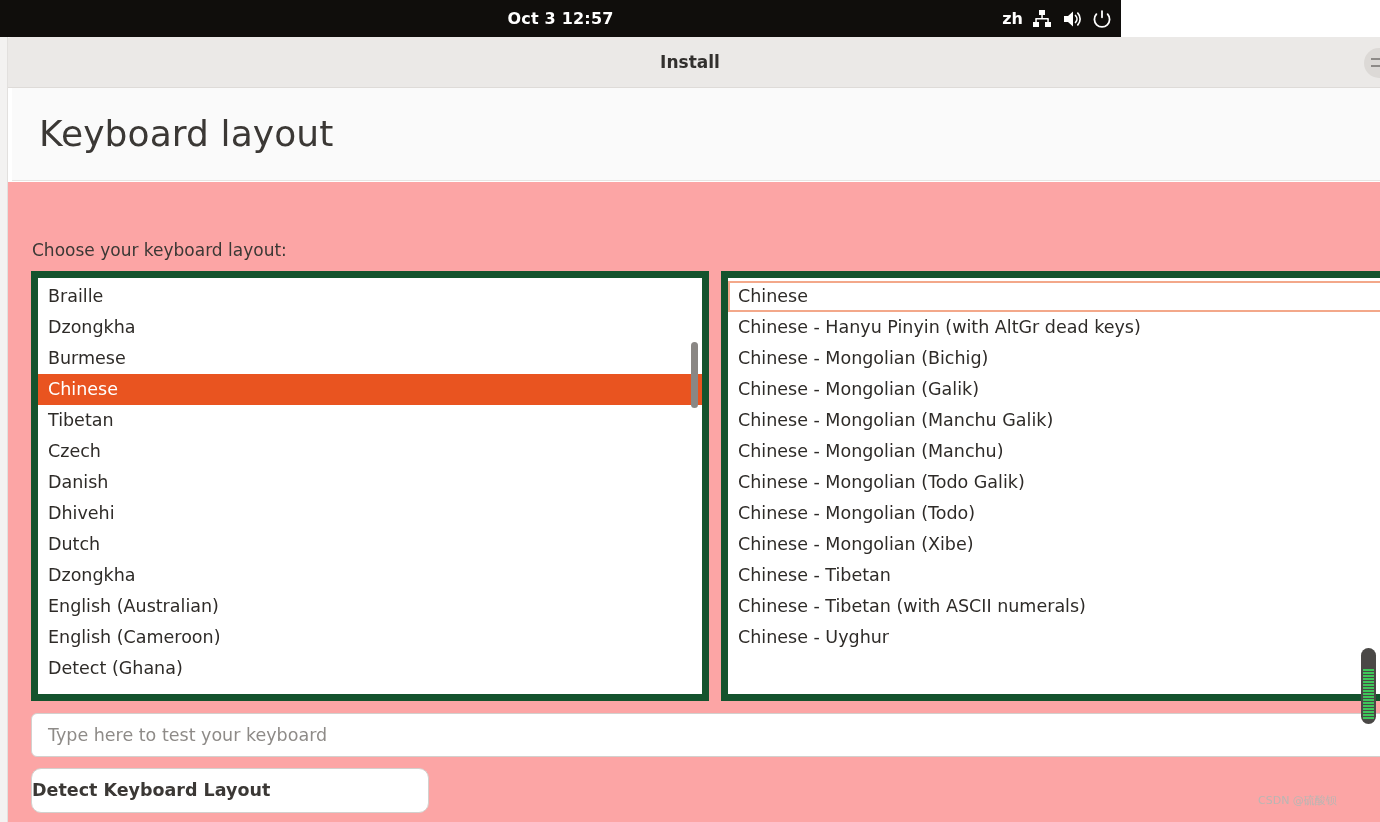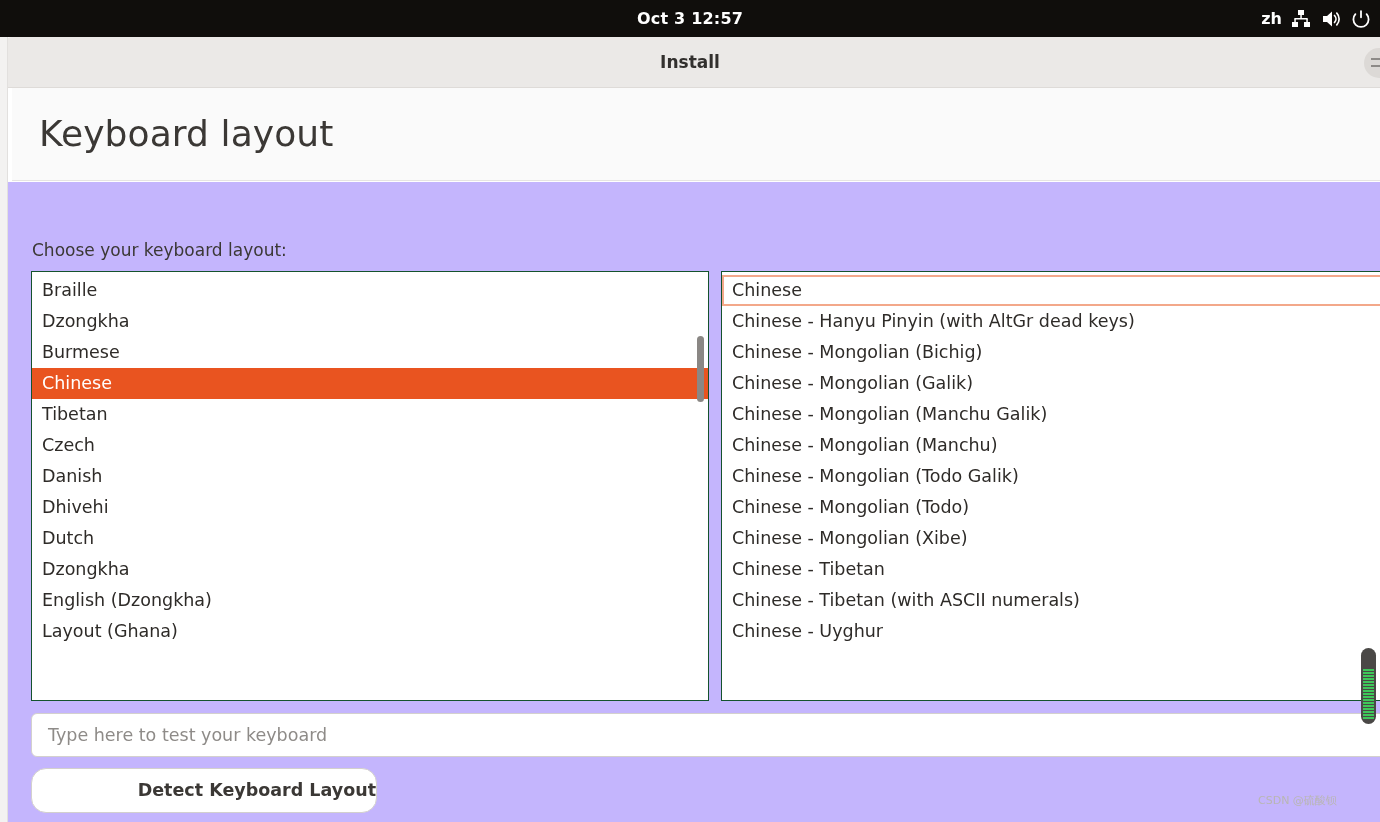--- a/index.html
+++ b/index.html
@@ -17,21 +17,21 @@
     width: 1380px;
     height: 822px;
     overflow: hidden;
     background: #ffffff;
   }
 
   
   #topbar {
     position: absolute;
     left: 0; top: 0;
-    width: 1380px;
+    width: 1121px;
     height: 37px;
     background: #100e0c;
     color: #ffffff;
   }
   #topbar-clock {
     position: absolute;
     left: 0; right: 0; top: 0;
     height: 37px;
     line-height: 37px;
     text-align: center;
@@ -146,36 +146,36 @@
     color: #3b3835;
     letter-spacing: 0.1px;
   }
 
   
   #page-body {
     position: absolute;
     left: 8px; top: 145px;
     width: 1372px;
     height: 640px;
-    background: #c4b5fd;
+    background: #fca5a5;
   }
 
   #choose-label {
     position: absolute;
     left: 24px;
     top: 58px;
     font-size: 17px;
     color: #3b3835;
   }
 
   
   .list-panel {
     position: absolute;
     background: #ffffff;
-    border: 1px solid #14532d;
+    border: 7px solid #14532d;
     overflow: hidden;
   }
   #list-left {
     left: 23px;
     top: 89px;
     width: 678px;
     height: 430px;
   }
   #list-right {
     left: 713px;
@@ -248,26 +248,26 @@
     line-height: 42px;
     font-size: 17.5px;
     color: #8e8b88;
   }
 
   
   #detect-button {
     position: absolute;
     left: 23px;
     top: 586px;
-    width: 346px;
+    width: 398px;
     height: 45px;
     background: #ffffff;
     border: 1px solid #d3d0cd;
-    border-radius: 15px;
-    text-align: right;
+    border-radius: 10px;
+    text-align: left;
     line-height: 43px;
     font-size: 17.5px;
     font-weight: 700;
     color: #3b3835;
   }
 
   
   #edge-indicator {
     position: absolute;
     left: 1361px;
@@ -369,22 +369,23 @@
             <div class="list-row">Braille</div>
             <div class="list-row">Dzongkha</div>
             <div class="list-row">Burmese</div>
             <div class="list-row selected">Chinese</div>
             <div class="list-row">Tibetan</div>
             <div class="list-row">Czech</div>
             <div class="list-row">Danish</div>
             <div class="list-row">Dhivehi</div>
             <div class="list-row">Dutch</div>
             <div class="list-row">Dzongkha</div>
-            <div class="list-row">English (Dzongkha)</div>
-            <div class="list-row">Layout (Ghana)</div>
+            <div class="list-row">English (Australian)</div>
+            <div class="list-row">English (Cameroon)</div>
+            <div class="list-row">Detect (Ghana)</div>
           </div>
         <div id="left-scrollbar">
           <div id="left-scrollbar-thumb"></div>
         </div>
       </div>
 
       <div id="list-right" class="list-panel">
         <div class="list-inner" id="right-list-inner">
             <div class="list-row focused">Chinese</div>
             <div class="list-row">Chinese - Hanyu Pinyin (with AltGr dead keys)</div>

